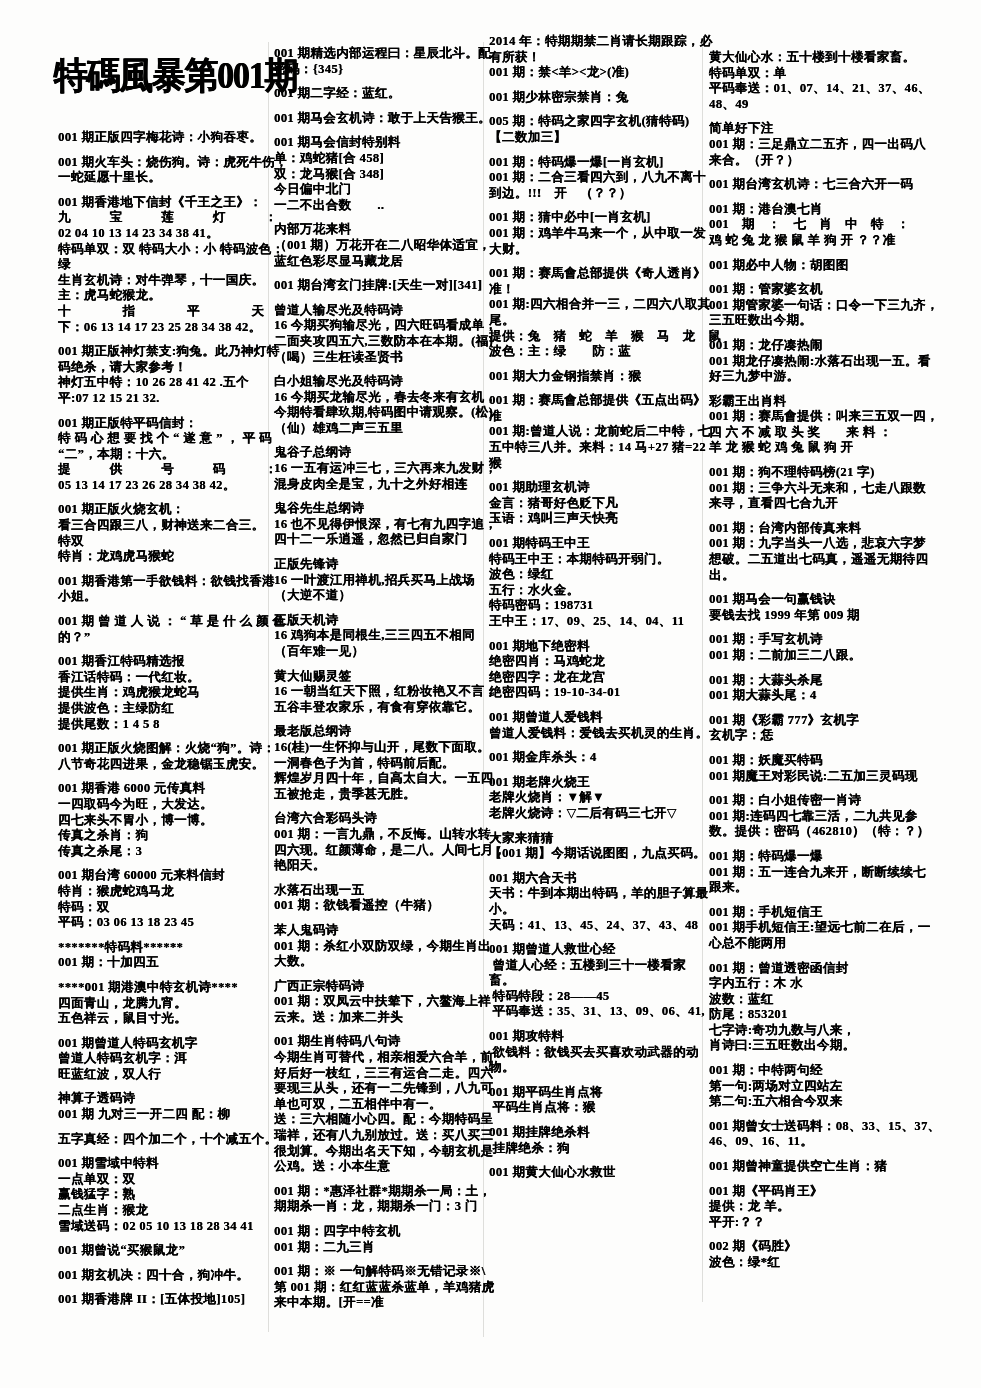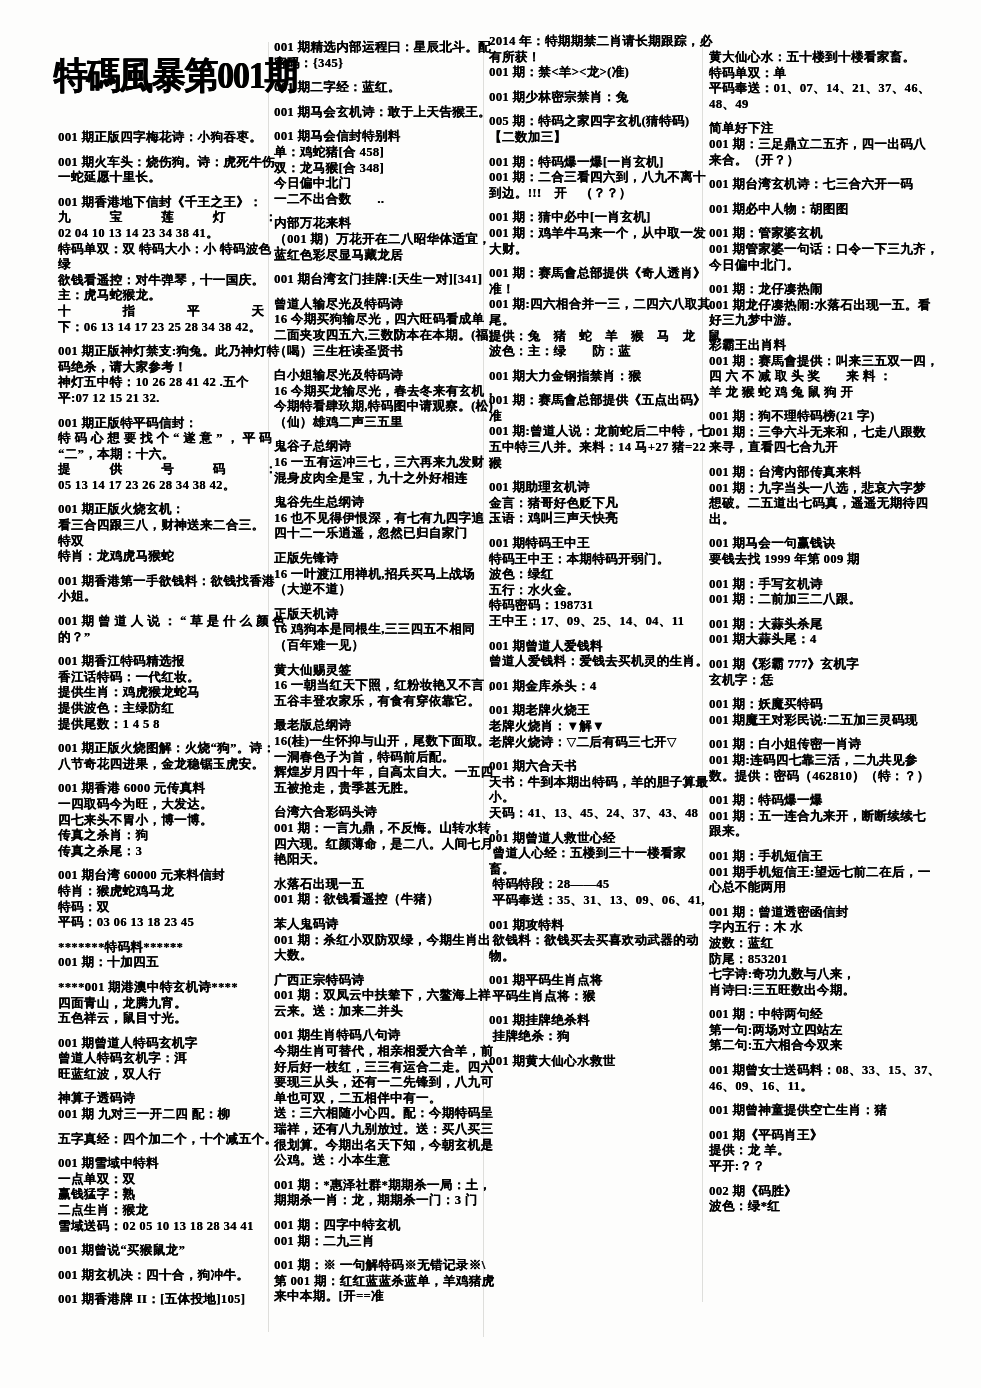--- a/index.html
+++ b/index.html
@@ -45,21 +45,21 @@
         <div class="block">
           <div class="line">001 期火车头：烧伤狗。诗：虎死牛伤，</div>
           <div class="line">一蛇延愿十里长。</div>
         </div>
         <div class="block">
           <div class="line">001 期香港地下信封《千王之王》：</div>
           <div class="line">九　　　宝　　　莲　　　灯　　　：</div>
           <div class="line">02 04 10 13 14 23 34 38 41。</div>
           <div class="line">特码单双：双 特码大小：小 特码波色：</div>
           <div class="line">绿</div>
-          <div class="line">欲钱看遥控：对牛弹琴，十一国庆。</div>
+          <div class="line">生肖玄机诗：对牛弹琴，十一国庆。</div>
           <div class="line">主：虎马蛇猴龙。</div>
           <div class="line">十　　　　指　　　　平　　　　天</div>
           <div class="line">下：06 13 14 17 23 25 28 34 38 42。</div>
         </div>
         <div class="block">
           <div class="line">001 期正版神灯禁支:狗兔。此乃神灯特</div>
           <div class="line">码绝杀，请大家参考！</div>
           <div class="line">神灯五中特：10 26 28 41 42 .五个</div>
           <div class="line">平:07 12 15 21 32.</div>
         </div>
@@ -141,21 +141,21 @@
         </div>
         <div class="block">
           <div class="line">001 期玄机决：四十合，狗冲牛。</div>
         </div>
         <div class="block">
           <div class="line">001 期香港牌 II：[五体投地]105]</div>
         </div>
       </div>
   </div>
 
-  <div class="col" style="left:274px;top:40px;width:212px;">
+  <div class="col" style="left:274px;top:46px;width:212px;">
     <div class="blocks">
         <div class="block">
           <div class="line">001 期精选内部运程曰：星辰北斗。配</div>
           <div class="line">密码：{345}</div>
         </div>
         <div class="block">
           <div class="line">001 期二字经：蓝红。</div>
         </div>
         <div class="block">
           <div class="line">001 期马会玄机诗：敢于上天告猴王。</div>
@@ -315,30 +315,40 @@
         </div>
         <div class="block">
           <div class="line">001 期特码王中王</div>
           <div class="line">特码王中王：本期特码开弱门。</div>
           <div class="line">波色：绿红</div>
           <div class="line">五行：水火金。</div>
           <div class="line">特码密码：198731</div>
           <div class="line">王中王：17、09、25、14、04、11</div>
         </div>
         <div class="block">
+          <div class="line">001 期地下绝密料</div>
+          <div class="line">绝密四肖：马鸡蛇龙</div>
+          <div class="line">绝密四字：龙在龙宫</div>
+          <div class="line">绝密四码：19-10-34-01</div>
+        </div>
+        <div class="block">
           <div class="line">001 期曾道人爱钱料</div>
           <div class="line">曾道人爱钱料：爱钱去买机灵的生肖。</div>
         </div>
         <div class="block">
           <div class="line">001 期金库杀头：4</div>
         </div>
         <div class="block">
           <div class="line">001 期老牌火烧王</div>
           <div class="line">老牌火烧肖：▼解▼</div>
           <div class="line">老牌火烧诗：▽二后有码三七开▽</div>
+        </div>
+        <div class="block">
+          <div class="line">大家来猜猜</div>
+          <div class="line">【001 期】今期话说图图，九点买码。</div>
         </div>
         <div class="block">
           <div class="line">001 期六合天书</div>
           <div class="line">天书：牛到本期出特码，羊的胆子算最</div>
           <div class="line">小。</div>
           <div class="line">天码：41、13、45、24、37、43、48</div>
         </div>
         <div class="block">
           <div class="line">001 期曾道人救世心经</div>
           <div class="line"> 曾道人心经：五楼到三十一楼看家</div>
@@ -375,26 +385,31 @@
         </div>
         <div class="block">
           <div class="line">简单好下注</div>
           <div class="line">001 期：三足鼎立二五齐，四一出码八</div>
           <div class="line">来合。（开？）</div>
         </div>
         <div class="block">
           <div class="line">001 期台湾玄机诗：七三合六开一码</div>
         </div>
         <div class="block">
+          <div class="line">001 期：港台澳七肖</div>
+          <div class="line">001　期　：　七　肖　中　特　：</div>
+          <div class="line">鸡 蛇 兔 龙 猴 鼠 羊 狗 开 ？？准</div>
+        </div>
+        <div class="block">
           <div class="line">001 期必中人物：胡图图</div>
         </div>
         <div class="block">
           <div class="line">001 期：管家婆玄机</div>
           <div class="line">001 期管家婆一句话：口令一下三九齐，</div>
-          <div class="line">今日偏中北门。</div>
+          <div class="line">三五旺数出今期。</div>
         </div>
         <div class="block">
           <div class="line">001 期：龙仔凑热闹</div>
           <div class="line">001 期龙仔凑热闹:水落石出现一五。看</div>
           <div class="line">好三九梦中游。</div>
         </div>
         <div class="block">
           <div class="line">彩霸王出肖料</div>
           <div class="line">001 期：赛馬會提供：叫来三五双一四，</div>
           <div class="line">四 六 不 减 取 头 奖　　来 料 ：</div>

